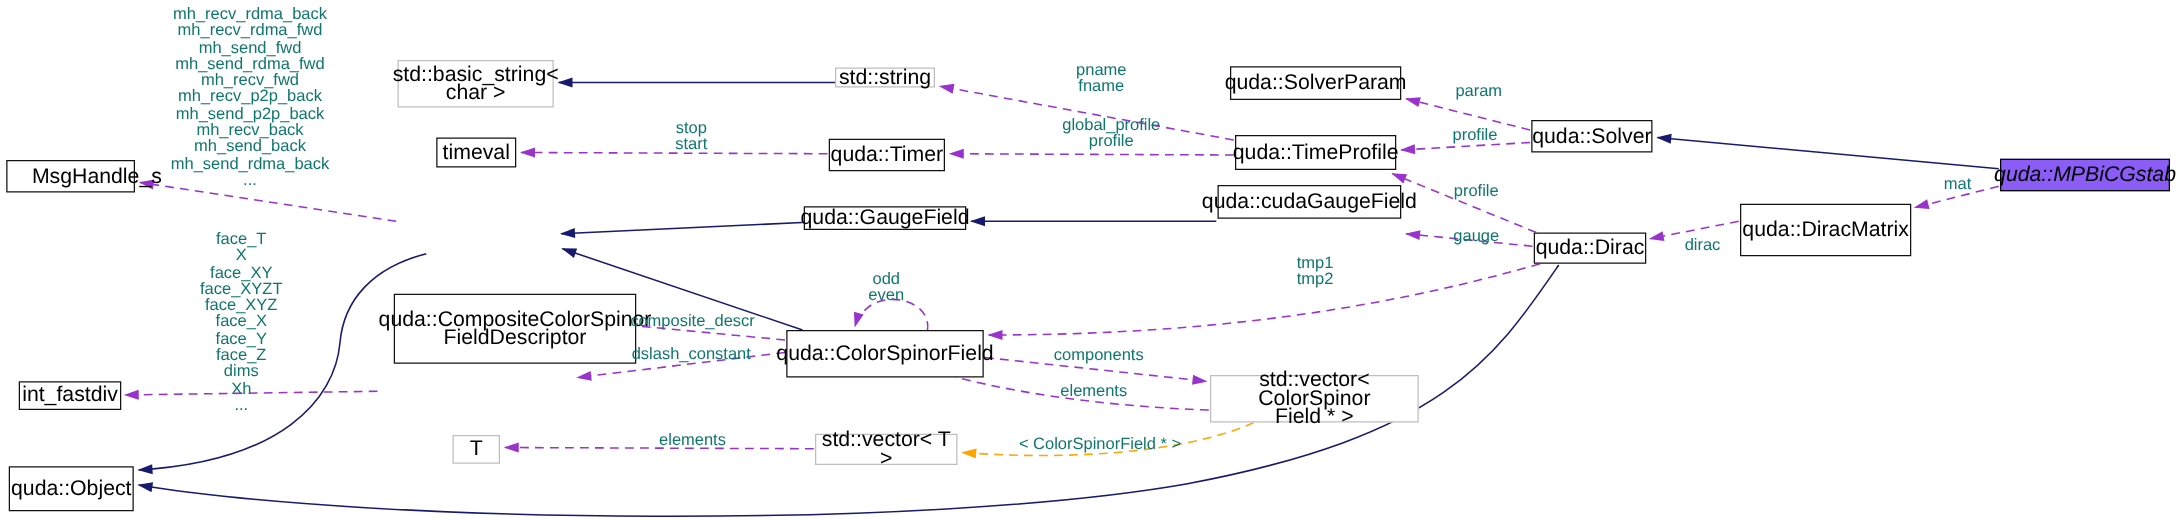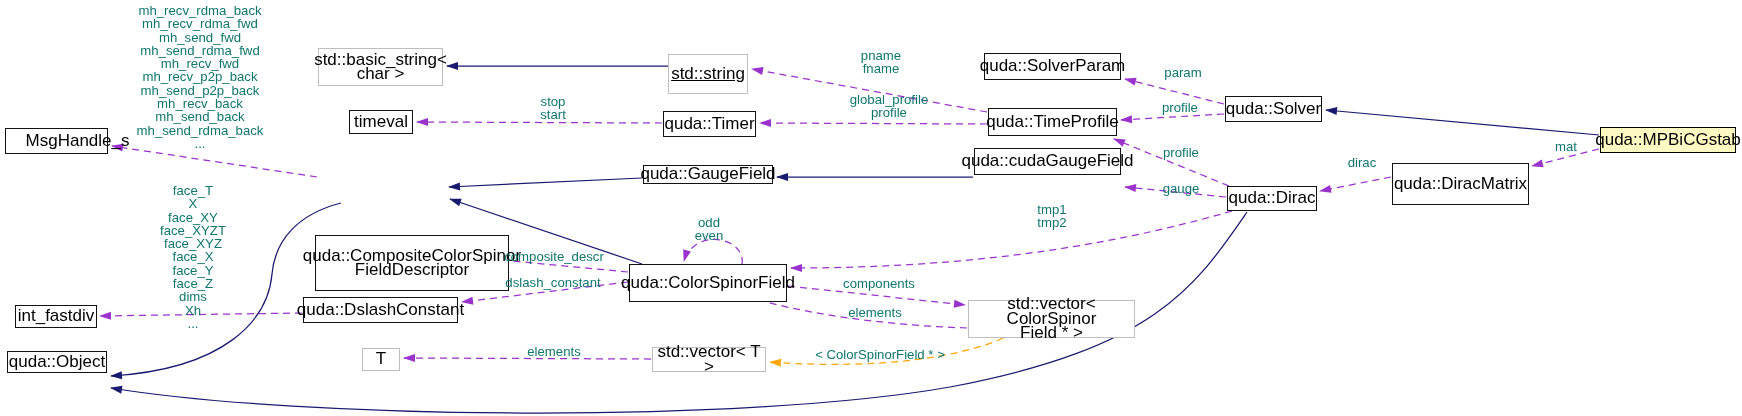--- a/index.html
+++ b/index.html
@@ -9,21 +9,21 @@
     font-family:"Liberation Sans", sans-serif; overflow:hidden;
   }
   #edges { position:absolute; left:0; top:0; width:1742px; height:416px; }
   .node {
     position:absolute; display:flex; align-items:center; justify-content:center;
     text-align:center; white-space:pre-line; font-size:17px; line-height:14.5px;
     color:#000; background:#fff; border:1px solid #000; padding:0 2px;
   }
   .node.internal { border:1.2px solid #121212; }
   .node.external { border:1px solid #bebebe; }
-  .node.main     { background:#fef9c3; border:1.2px solid #000; }
+  .node.main     { background:#8b5cf6; border:1.2px solid #000;font-style:italic; }
   .edge-label {
     position:absolute; transform:translateX(-50%); text-align:center;
     font-size:13.2px; line-height:13.3px; color:#0f766e; white-space:pre-line;
   }
 </style>
 </head>
 <body>
 
 <div class="canvas" id="canvas">
   <svg id="edges" xmlns="http://www.w3.org/2000/svg" viewBox="0 0 1742 416">
@@ -61,37 +61,36 @@
       <path d="M 628 282 L 462 302" fill="none" stroke="#9a32cd" stroke-width="1.25" stroke-dasharray="7,5" marker-end="url(#arrow-usage)"></path>
       <path d="M 302 313 L 100 316" fill="none" stroke="#9a32cd" stroke-width="1.25" stroke-dasharray="7,5" marker-end="url(#arrow-usage)"></path>
       <path d="M 788 286 L 965 305" fill="none" stroke="#9a32cd" stroke-width="1.25" stroke-dasharray="7,5" marker-end="url(#arrow-usage)"></path>
       <path d="M 967 328 C 880 325 798 313 742 295" fill="none" stroke="#9a32cd" stroke-width="1.25" stroke-dasharray="7,5" marker-end="url(#arrow-usage)"></path>
       <path d="M 651 359 L 404 358" fill="none" stroke="#9a32cd" stroke-width="1.25" stroke-dasharray="7,5" marker-end="url(#arrow-usage)"></path>
       <path d="M 1003 338 C 962 357 878 370 770 362" fill="none" stroke="#ffa500" stroke-width="1.25" stroke-dasharray="7,5" marker-end="url(#arrow-template)"></path>
     </svg>
 <div class="node internal" style="left: 5px; top: 128px; width: 103px; height: 26px; padding-left: 44px;">MsgHandle_s</div>
     <div class="node external" style="left: 318px; top: 48px; width: 125px; height: 38px;">std::basic_string&lt;
 char &gt;</div>
-    <div class="node external" style="left: 668px; top: 54px; width: 80px; height: 40px; text-decoration: underline;">std::string</div>
+    <div class="node external" style="left: 668px; top: 54px; width: 80px; height: 16px;">std::string</div>
     <div class="node internal" style="left: 349px; top: 110px; width: 64px; height: 24px;">timeval</div>
     <div class="node internal" style="left: 663px; top: 111px; width: 93px; height: 26px;">quda::Timer</div>
     <div class="node internal" style="left: 984px; top: 53px; width: 137px; height: 27px;">quda::SolverParam</div>
     <div class="node internal" style="left: 988px; top: 108px; width: 129px; height: 28px;">quda::TimeProfile</div>
     <div class="node internal" style="left: 1225px; top: 96px; width: 97px; height: 26px;">quda::Solver</div>
     <div class="node main" style="left: 1600px; top: 127px; width: 136px; height: 26px;">quda::MPBiCGstab</div>
     <div class="node internal" style="left: 1392px; top: 163px; width: 137px; height: 42px;">quda::DiracMatrix</div>
     <div class="node internal" style="left: 1227px; top: 186px; width: 90px; height: 25px;">quda::Dirac</div>
     <div class="node internal" style="left: 643px; top: 165px; width: 130px; height: 19px;">quda::GaugeField</div>
     <div class="node internal" style="left: 974px; top: 148px; width: 147px; height: 27px;">quda::cudaGaugeField</div>
     <div class="node internal" style="left: 283px; top: 235px; width: 194px; height: 56px; margin-left: 32px;">quda::CompositeColorSpinor
 FieldDescriptor</div>
     <div class="node internal" style="left: 629px; top: 264px; width: 158px; height: 38px;">quda::ColorSpinorField</div>
-    <div class="node internal" style="left: 303px; top: 297px; width: 155px; height: 26px;">quda::DslashConstant</div>
     <div class="node internal" style="left: 15px; top: 305px; width: 82px; height: 23px;">int_fastdiv</div>
-    <div class="node internal" style="left: 7px; top: 351px; width: 100px; height: 22px;">quda::Object</div>
+    <div class="node internal" style="left: 7px; top: 373px; width: 100px; height: 36px;">quda::Object</div>
     <div class="node external" style="left: 968px; top: 300px; width: 167px; height: 38px;">std::vector&lt; ColorSpinor
 Field * &gt;</div>
     <div class="node external" style="left: 652px; top: 347px; width: 114px; height: 25px;">std::vector&lt; T &gt;</div>
     <div class="node external" style="left: 362px; top: 348px; width: 38px; height: 23px;">T</div>
     <div class="edge-label" style="left: 200px; top: 4px;">mh_recv_rdma_back
 mh_recv_rdma_fwd
 mh_send_fwd
 mh_send_rdma_fwd
 mh_recv_fwd
 mh_recv_p2p_back
@@ -114,21 +113,21 @@
     <div class="edge-label" style="left: 881px; top: 49px;">pname
 fname</div>
     <div class="edge-label" style="left: 553px; top: 95px;">stop
 start</div>
     <div class="edge-label" style="left: 889px; top: 93px;">global_profile
 profile</div>
     <div class="edge-label" style="left: 1183px; top: 66px;">param</div>
     <div class="edge-label" style="left: 1180px; top: 101px;">profile</div>
     <div class="edge-label" style="left: 1181px; top: 146px;">profile</div>
     <div class="edge-label" style="left: 1181px; top: 182px;">gauge</div>
-    <div class="edge-label" style="left: 1362px; top: 156px;">dirac</div>
+    <div class="edge-label" style="left: 1362px; top: 189px;">dirac</div>
     <div class="edge-label" style="left: 1566px; top: 140px;">mat</div>
     <div class="edge-label" style="left: 1052px; top: 203px;">tmp1
 tmp2</div>
     <div class="edge-label" style="left: 709px; top: 216px;">odd
 even</div>
     <div class="edge-label" style="left: 554px; top: 250px;">composite_descr</div>
     <div class="edge-label" style="left: 553px; top: 276px;">dslash_constant</div>
     <div class="edge-label" style="left: 879px; top: 277px;">components</div>
     <div class="edge-label" style="left: 875px; top: 306px;">elements</div>
     <div class="edge-label" style="left: 554px; top: 345px;">elements</div>

